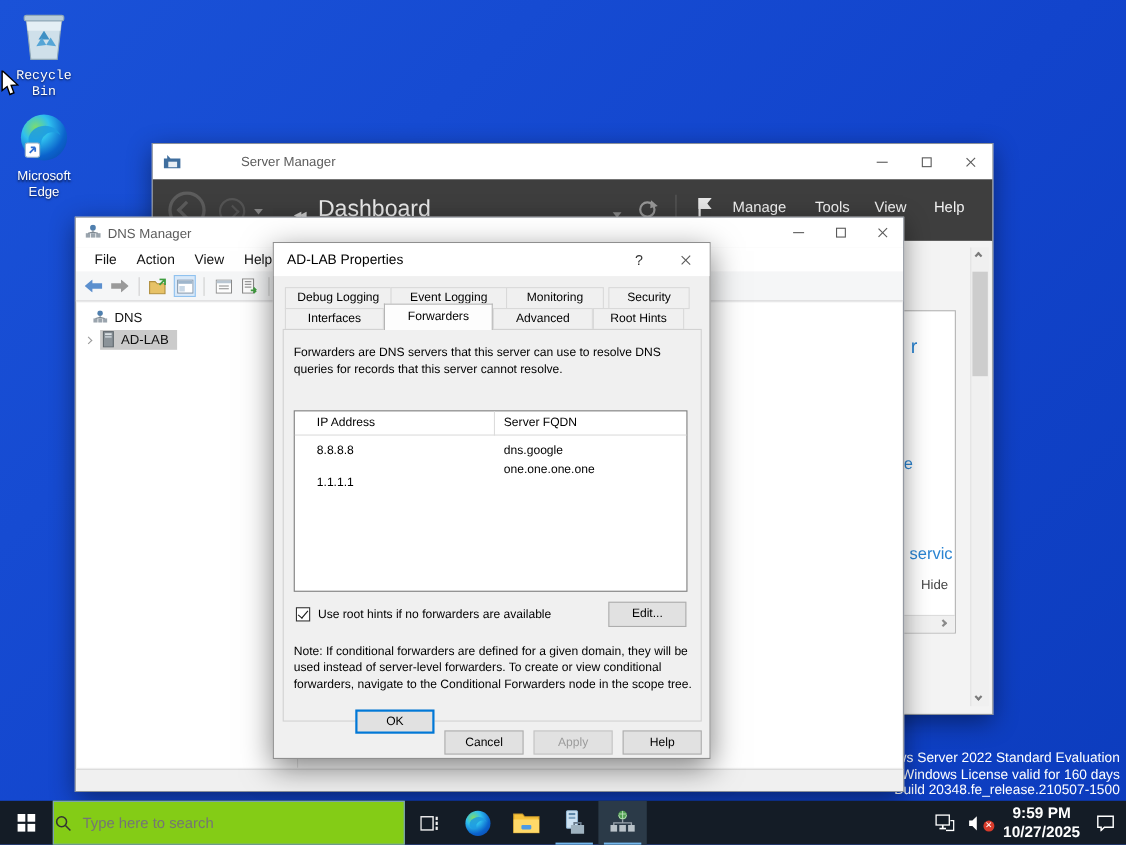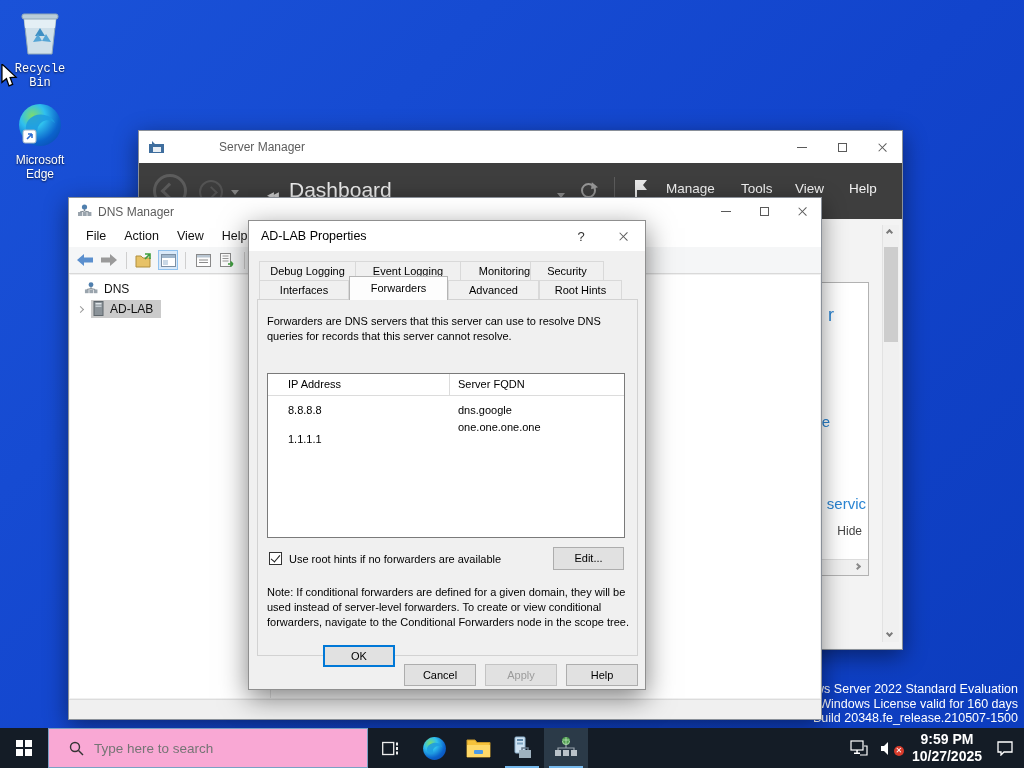--- a/index.html
+++ b/index.html
@@ -91,21 +91,21 @@
   #btn-ok { left:74px; top:424px; width:72px; border:2px solid #0078d7; line-height:18px; }
   #btn-cancel { left:155px; top:443px; width:72px; }
   #btn-apply { left:236px; top:443px; width:72px; color:#9b9b9b; border-color:#c3c3c3; }
   #btn-help { left:317px; top:443px; width:72px; }
 
   
   #taskbar { position:absolute; left:0; right:0; bottom:0; height:40px; background:#141c26; display:flex; align-items:stretch; z-index:50; }
   #start-btn { width:48px; display:flex; align-items:center; justify-content:center; }
   .winlogo { display:grid; grid-template-columns:7px 7px; grid-template-rows:7px 7px; gap:1.5px; }
   .winlogo span { background:#fff; }
-  #search-box { width:320px; background:#f9a8d4; display:flex; align-items:center; gap:8px; padding-left:20px; border:1px solid #7aa0c4; }
+  #search-box { width:320px; background:#84cc16; display:flex; align-items:center; gap:8px; padding-left:1px; border:1px solid #7aa0c4; }
   #search-box input { border:none; outline:none; font-size:13.5px; color:#333; width:240px; font-family:"Liberation Sans",sans-serif; background:transparent; }
   .tb-app { width:44px; display:flex; align-items:center; justify-content:center; position:relative; }
   .tb-app.open::after { content:""; position:absolute; left:5px; right:5px; bottom:0; height:2px; background:#76b9ed; }
   .tb-app.active { background:#2b3a48; }
   #tray { margin-left:auto; display:flex; align-items:center; gap:4px; padding-right:6px; color:#fff; }
   #clock { text-align:center; font-size:14px; line-height:1.25; margin:0 6px;font-weight:bold; }
   .tray-ic { width:26px; display:flex; align-items:center; justify-content:center; }
 
   
   #cursor { position:absolute; left:0px; top:64px; z-index:99; }
@@ -316,21 +316,21 @@
         </div>
       <div class="wbtn" style="width:44px;">
           <span class="g-x"></span>
         </div>
     </div>
   </div>
 
   <div class="tab" style="left:10px; top:40px; width:97px;">Debug Logging</div>
   <div class="tab" style="left:106px; top:40px; width:106px;">Event Logging</div>
   <div class="tab" style="left:211px; top:40px; width:89px;">Monitoring</div>
-  <div class="tab" style="left:281px; top:40px; width:74px;">Security</div>
+  <div class="tab" style="left:304px; top:40px; width:74px;">Security</div>
 
   <div class="tab" style="left:10px; top:59px; width:90px;">Interfaces</div>
   <div class="tab tab-active" style="left:100px; top:55px; width:99px;">Forwarders</div>
   <div class="tab" style="left:199px; top:59px; width:91px;">Advanced</div>
   <div class="tab" style="left:290px; top:59px; width:83px;">Root Hints</div>
 
   <div id="tabpage"></div>
 
   <div id="dlg-desc">Forwarders are DNS servers that this server can use to resolve DNS queries for records that this server cannot resolve.</div>
 

